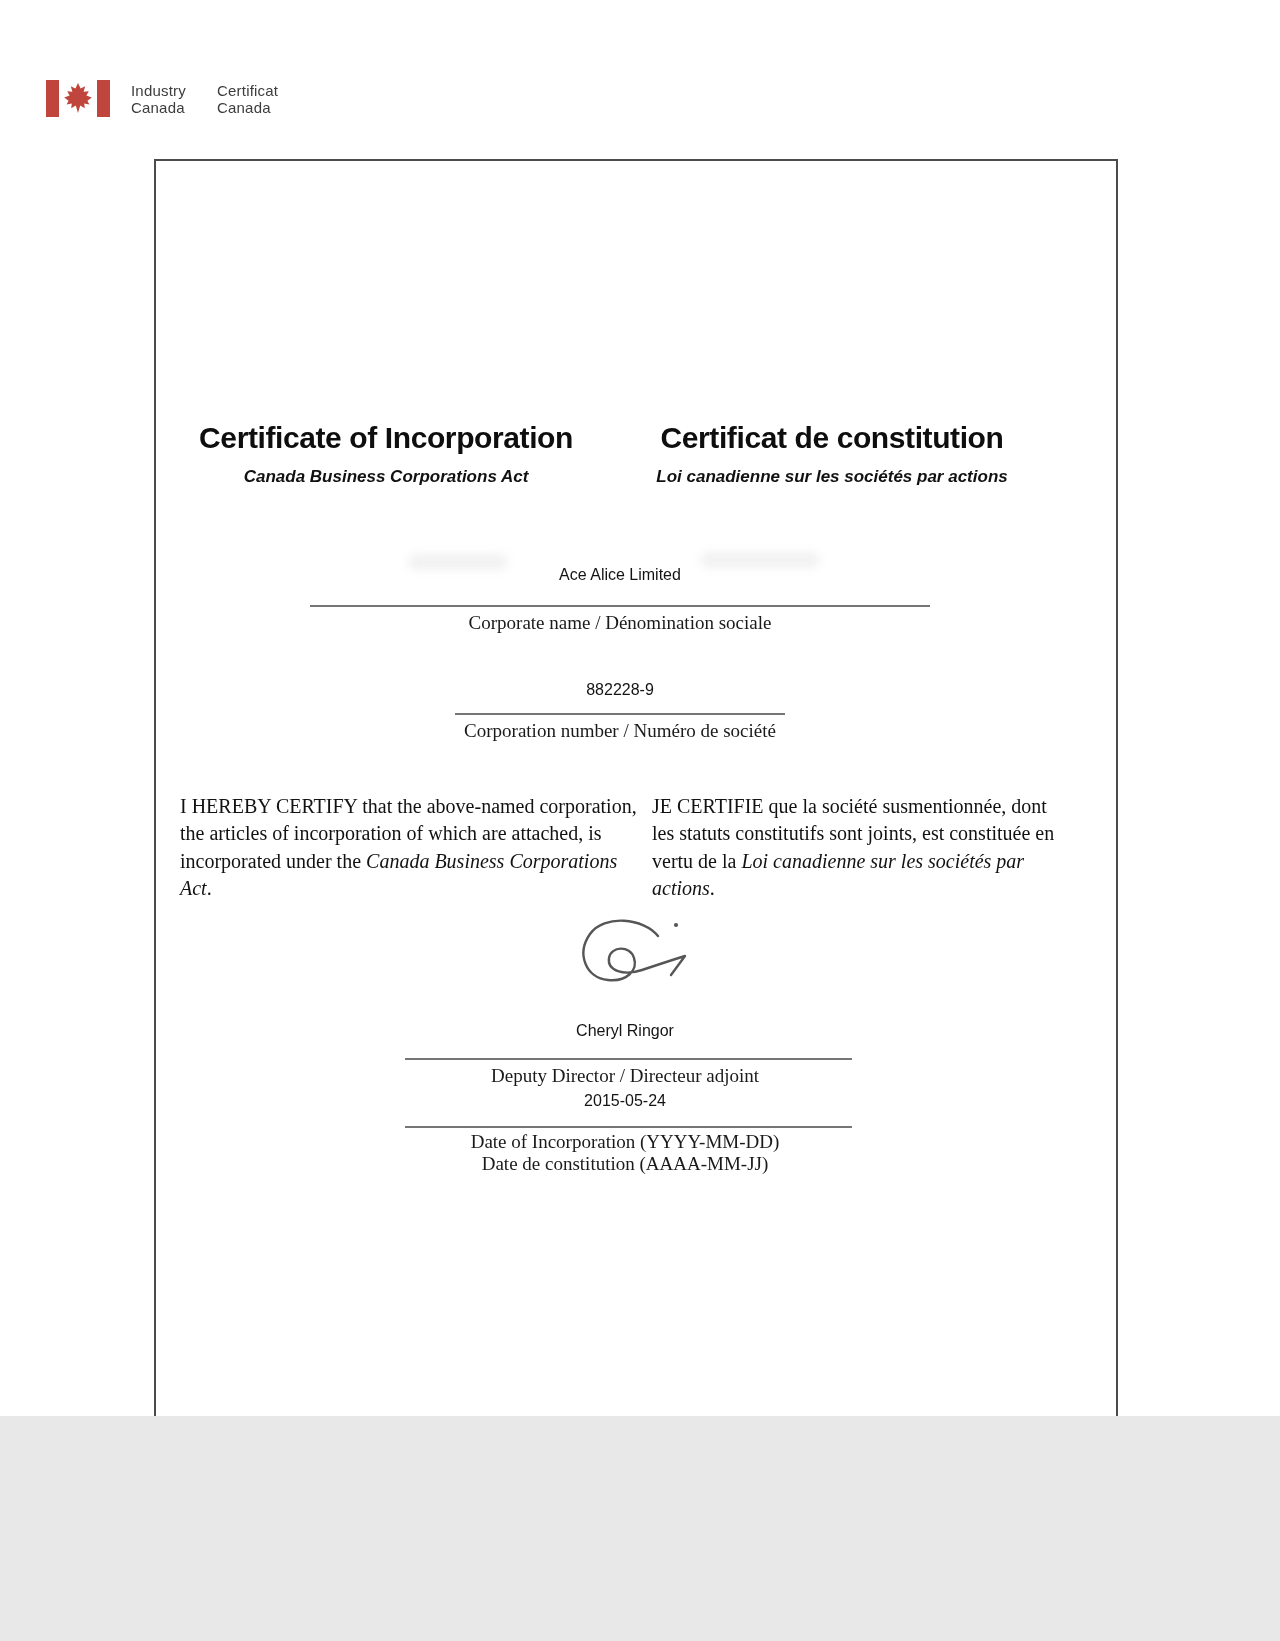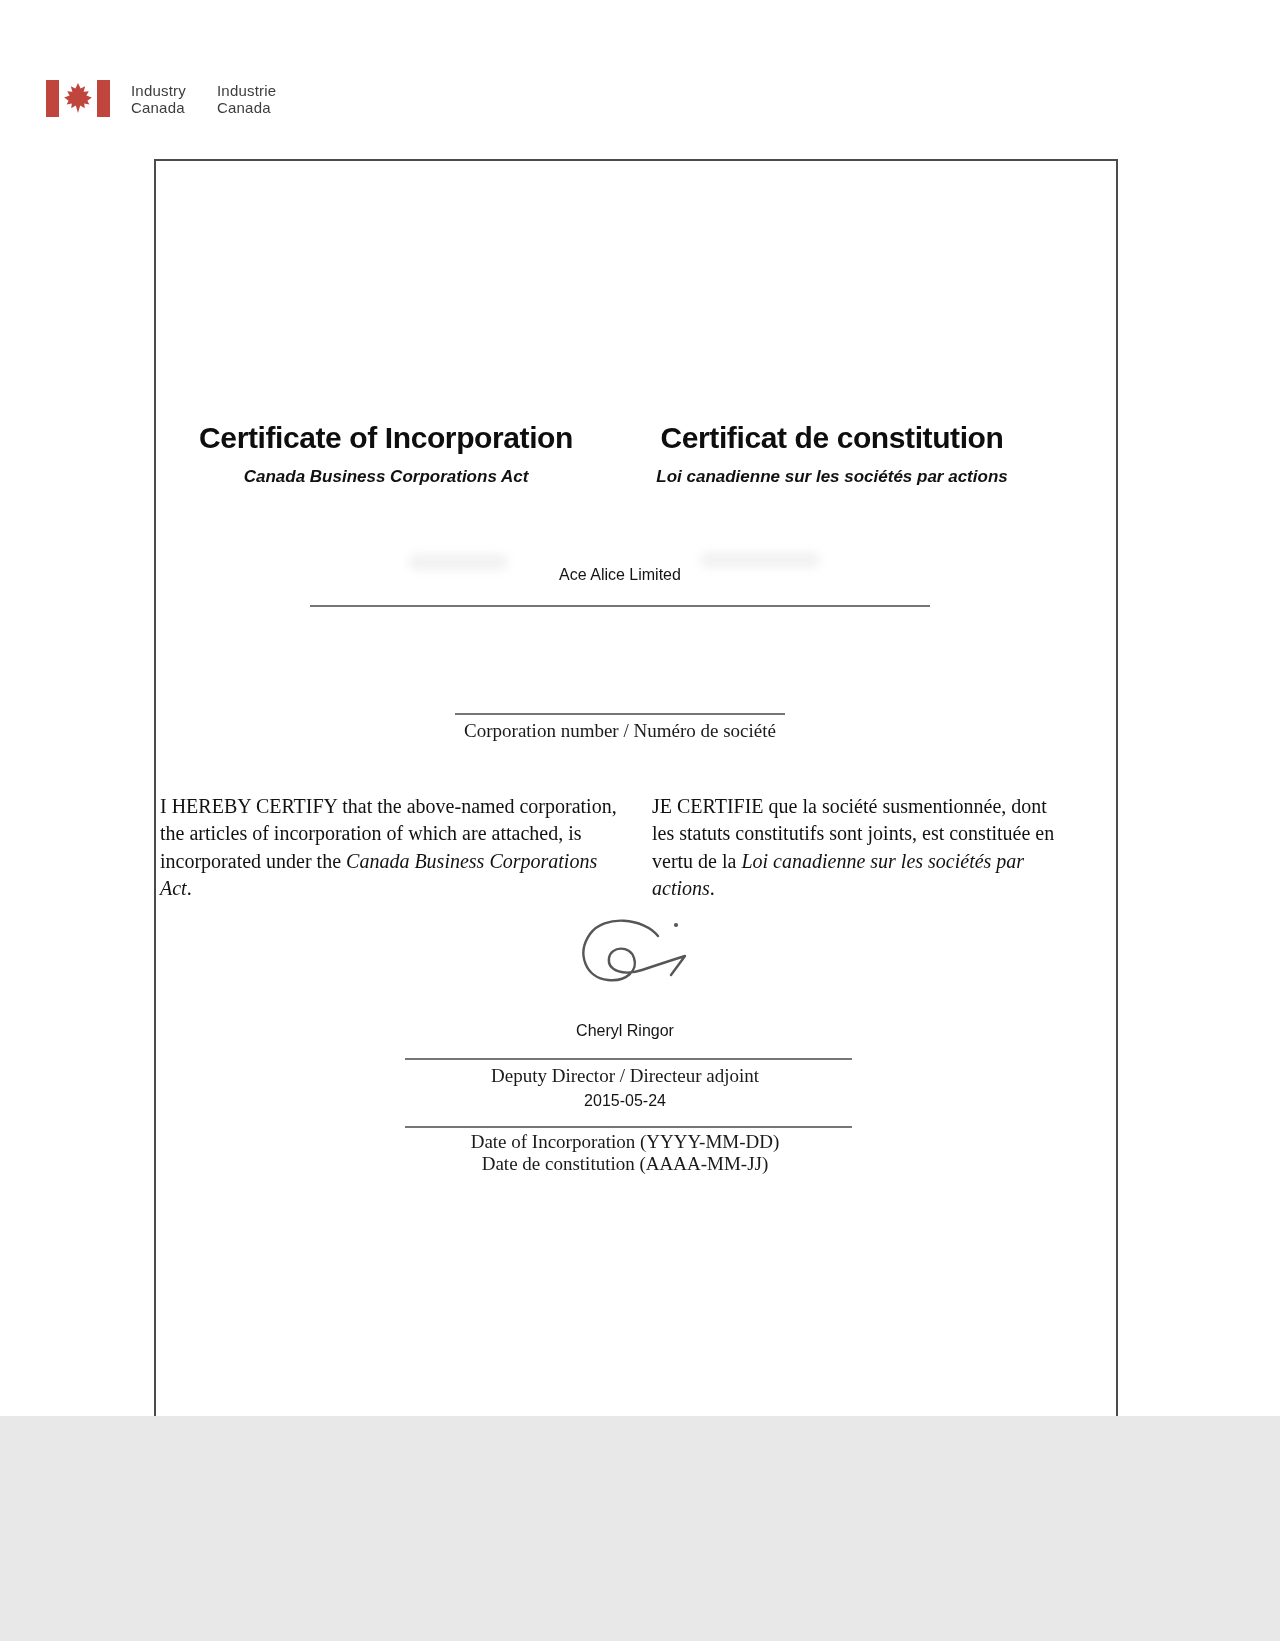--- a/index.html
+++ b/index.html
@@ -39,21 +39,21 @@
 
   .smudge{position:absolute;height:16px;background:#9a9a9a;opacity:.13;filter:blur(5px);border-radius:8px;}
   .smudge.s1{left:408px;top:554px;width:100px;}
   .smudge.s2{left:700px;top:552px;width:120px;}
 
   .corp-num{left:455px;top:681px;width:330px;}
   .corp-num-line{left:455px;top:713px;width:330px;}
   .corp-num-label{left:400px;top:720px;width:440px;}
 
   .statement{position:absolute;top:773px;font-family:"Liberation Serif",serif;font-size:20px;line-height:1.37;color:#121212;}
-  .statement.en{left:160px;width:468px;}
+  .statement.en{left:180px;width:468px;}
   .statement.fr{left:652px;width:420px;}
   .statement .act{font-style:italic;}
 
   .signature-svg{position:absolute;left:572px;top:912px;width:130px;height:92px;}
   .sig-name{left:400px;top:1022px;width:450px;}
   .sig-line{left:405px;top:1058px;width:447px;}
   .sig-label{left:400px;top:1065px;width:450px;}
   .date-value{left:400px;top:1092px;width:450px;}
   .date-line{left:405px;top:1126px;width:447px;}
   .date-label-en{left:400px;top:1131px;width:450px;}
@@ -76,36 +76,38 @@
   <svg class="logo-flag" viewBox="0 0 64 37">
     <rect x="0" y="0" width="13" height="37" fill="#c0453c"></rect>
     <rect x="51" y="0" width="13" height="37" fill="#c0453c"></rect>
     <path fill="#c0453c" d="M32 3 l2.6 5.4 4.6-2.2 -1.6 5.6 5.2-.6 -2.4 4.4 5.4 2 -4.4 3.2 2 3.8 -5.2-1 .6 4.6 -4.6-2.6 -2.2 7.4 -2.2-7.4 -4.6 2.6 .6-4.6 -5.2 1 2-3.8 -4.4-3.2 5.4-2 -2.4-4.4 5.2.6 -1.6-5.6 4.6 2.2z"></path>
   </svg>
   <div class="logo-text en">
     <div>Industry</div>
     <div>Canada</div>
   </div>
   <div class="logo-text fr">
-    <div>Industrie</div>
+    <div>Certificat</div>
     <div>Canada</div>
   </div>
 
   <div class="cert-box"></div>
 
   <div class="title en">Certificate of Incorporation</div>
   <div class="title fr">Certificat de constitution</div>
   <div class="subtitle en">Canada Business Corporations Act</div>
   <div class="subtitle fr">Loi canadienne sur les sociétés par actions</div>
 
   <div class="smudge s1"></div>
   <div class="smudge s2"></div>
   <div class="field-value corp-name">Ace Alice Limited</div>
   <div class="field-line corp-name-line"></div>
+  <div class="field-label corp-name-label">Corporate name / Dénomination sociale</div>
 
+  <div class="field-value corp-num">882228-9</div>
   <div class="field-line corp-num-line"></div>
   <div class="field-label corp-num-label">Corporation number / Numéro de société</div>
 
   <p class="statement en"><span>I HEREBY CERTIFY that the above-named corporation, the articles of incorporation of which are attached, is incorporated under the </span><span class="act">Canada Business Corporations Act</span><span>.</span></p>
   <p class="statement fr"><span>JE CERTIFIE que la société susmentionnée, dont les statuts constitutifs sont joints, est constituée en vertu de la </span><span class="act">Loi canadienne sur les sociétés par actions</span><span>.</span></p>
 
   <svg class="signature-svg" viewBox="0 0 130 92">
     <path d="M 86 24 C 72 6, 32 2, 18 22 C 4 42, 14 66, 36 68 C 55 70, 66 58, 62 46 C 58 33, 39 34, 37 46 C 35 59, 52 64, 70 58 C 85 53, 97 49, 113 44 L 99 63" fill="none" stroke="#565656" stroke-width="2.4" stroke-linecap="round" stroke-linejoin="round"></path>
     <circle cx="104" cy="13" r="2.1" fill="#565656"></circle>
   </svg>

